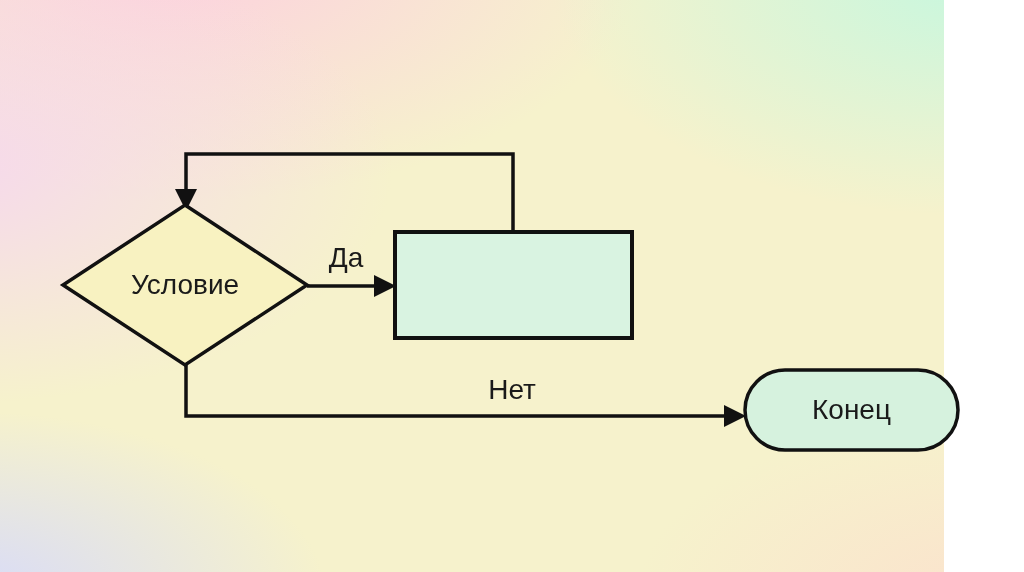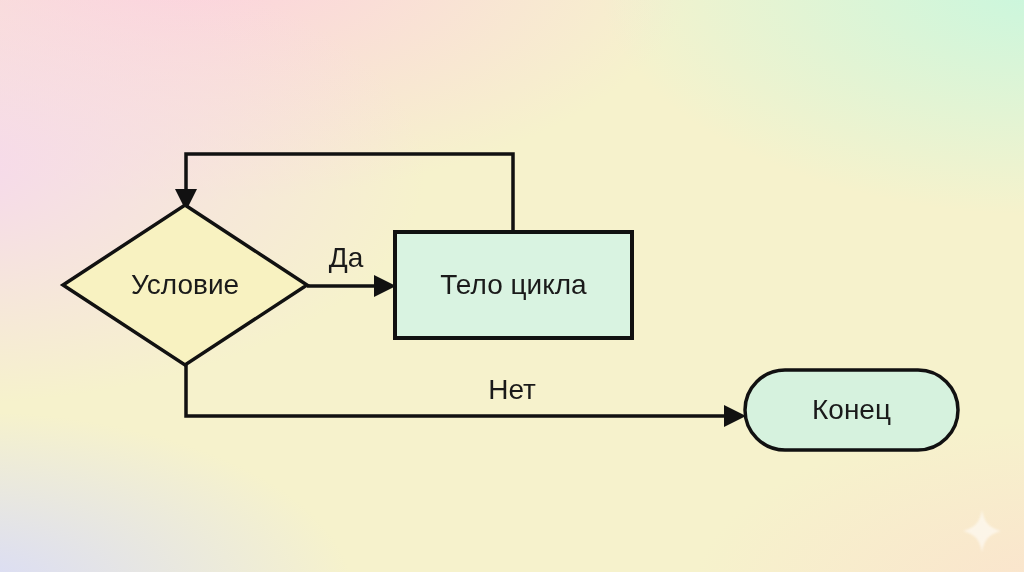--- a/index.html
+++ b/index.html
@@ -7,21 +7,21 @@
     padding: 0;
   }
   body {
     width: 1024px;
     height: 572px;
     overflow: hidden;
     font-family: "Liberation Sans", sans-serif;
   }
   .stage {
     position: relative;
-    width: 1024px;
+    width: 944px;
     height: 572px;
     background-color: #f6f2cc;
     background-image:
       radial-gradient(ellipse 62% 58% at 103% -4%, rgba(198,247,223,0.98) 0%, rgba(198,247,223,0) 72%),
       radial-gradient(ellipse 55% 46% at -4% 104%, rgba(215,218,250,0.98) 0%, rgba(215,218,250,0) 70%),
       radial-gradient(ellipse 52% 44% at 104% 104%, rgba(251,226,205,0.95) 0%, rgba(251,226,205,0) 70%),
       radial-gradient(ellipse 70% 60% at -6% 30%, rgba(246,215,238,0.95) 0%, rgba(246,215,238,0) 68%),
       radial-gradient(ellipse 72% 62% at 18% -8%, rgba(253,206,224,0.95) 0%, rgba(253,206,224,0) 70%);
   }
   .layer {
@@ -73,21 +73,20 @@
 
     <path d="M 982 510
              C 984.5 523 989 527.5 1001 531
              C 989 534.5 984.5 539 982 552
              C 979.5 539 975 534.5 963 531
              C 975 527.5 979.5 523 982 510 Z" fill="#ffffff" opacity="0.55" filter="url(#soften)"></path>
   </svg>
 
   <div class="label" style="left:63px; top:205px; width:244px; height:160px;">Условие</div>
 
-  <div class="label" style="left:395px; top:232px; width:237px; height:106px;">Тело цикла</div>
 
   <div class="label" style="left:306px; top:241px; width:80px; height:34px;">Да</div>
 
   <div class="label" style="left:745px; top:370px; width:213px; height:80px;">Конец</div>
 
   <div class="label" style="left:452px; top:373px; width:120px; height:34px;">Нет</div>
 
 </div>
 
 </body></html>

